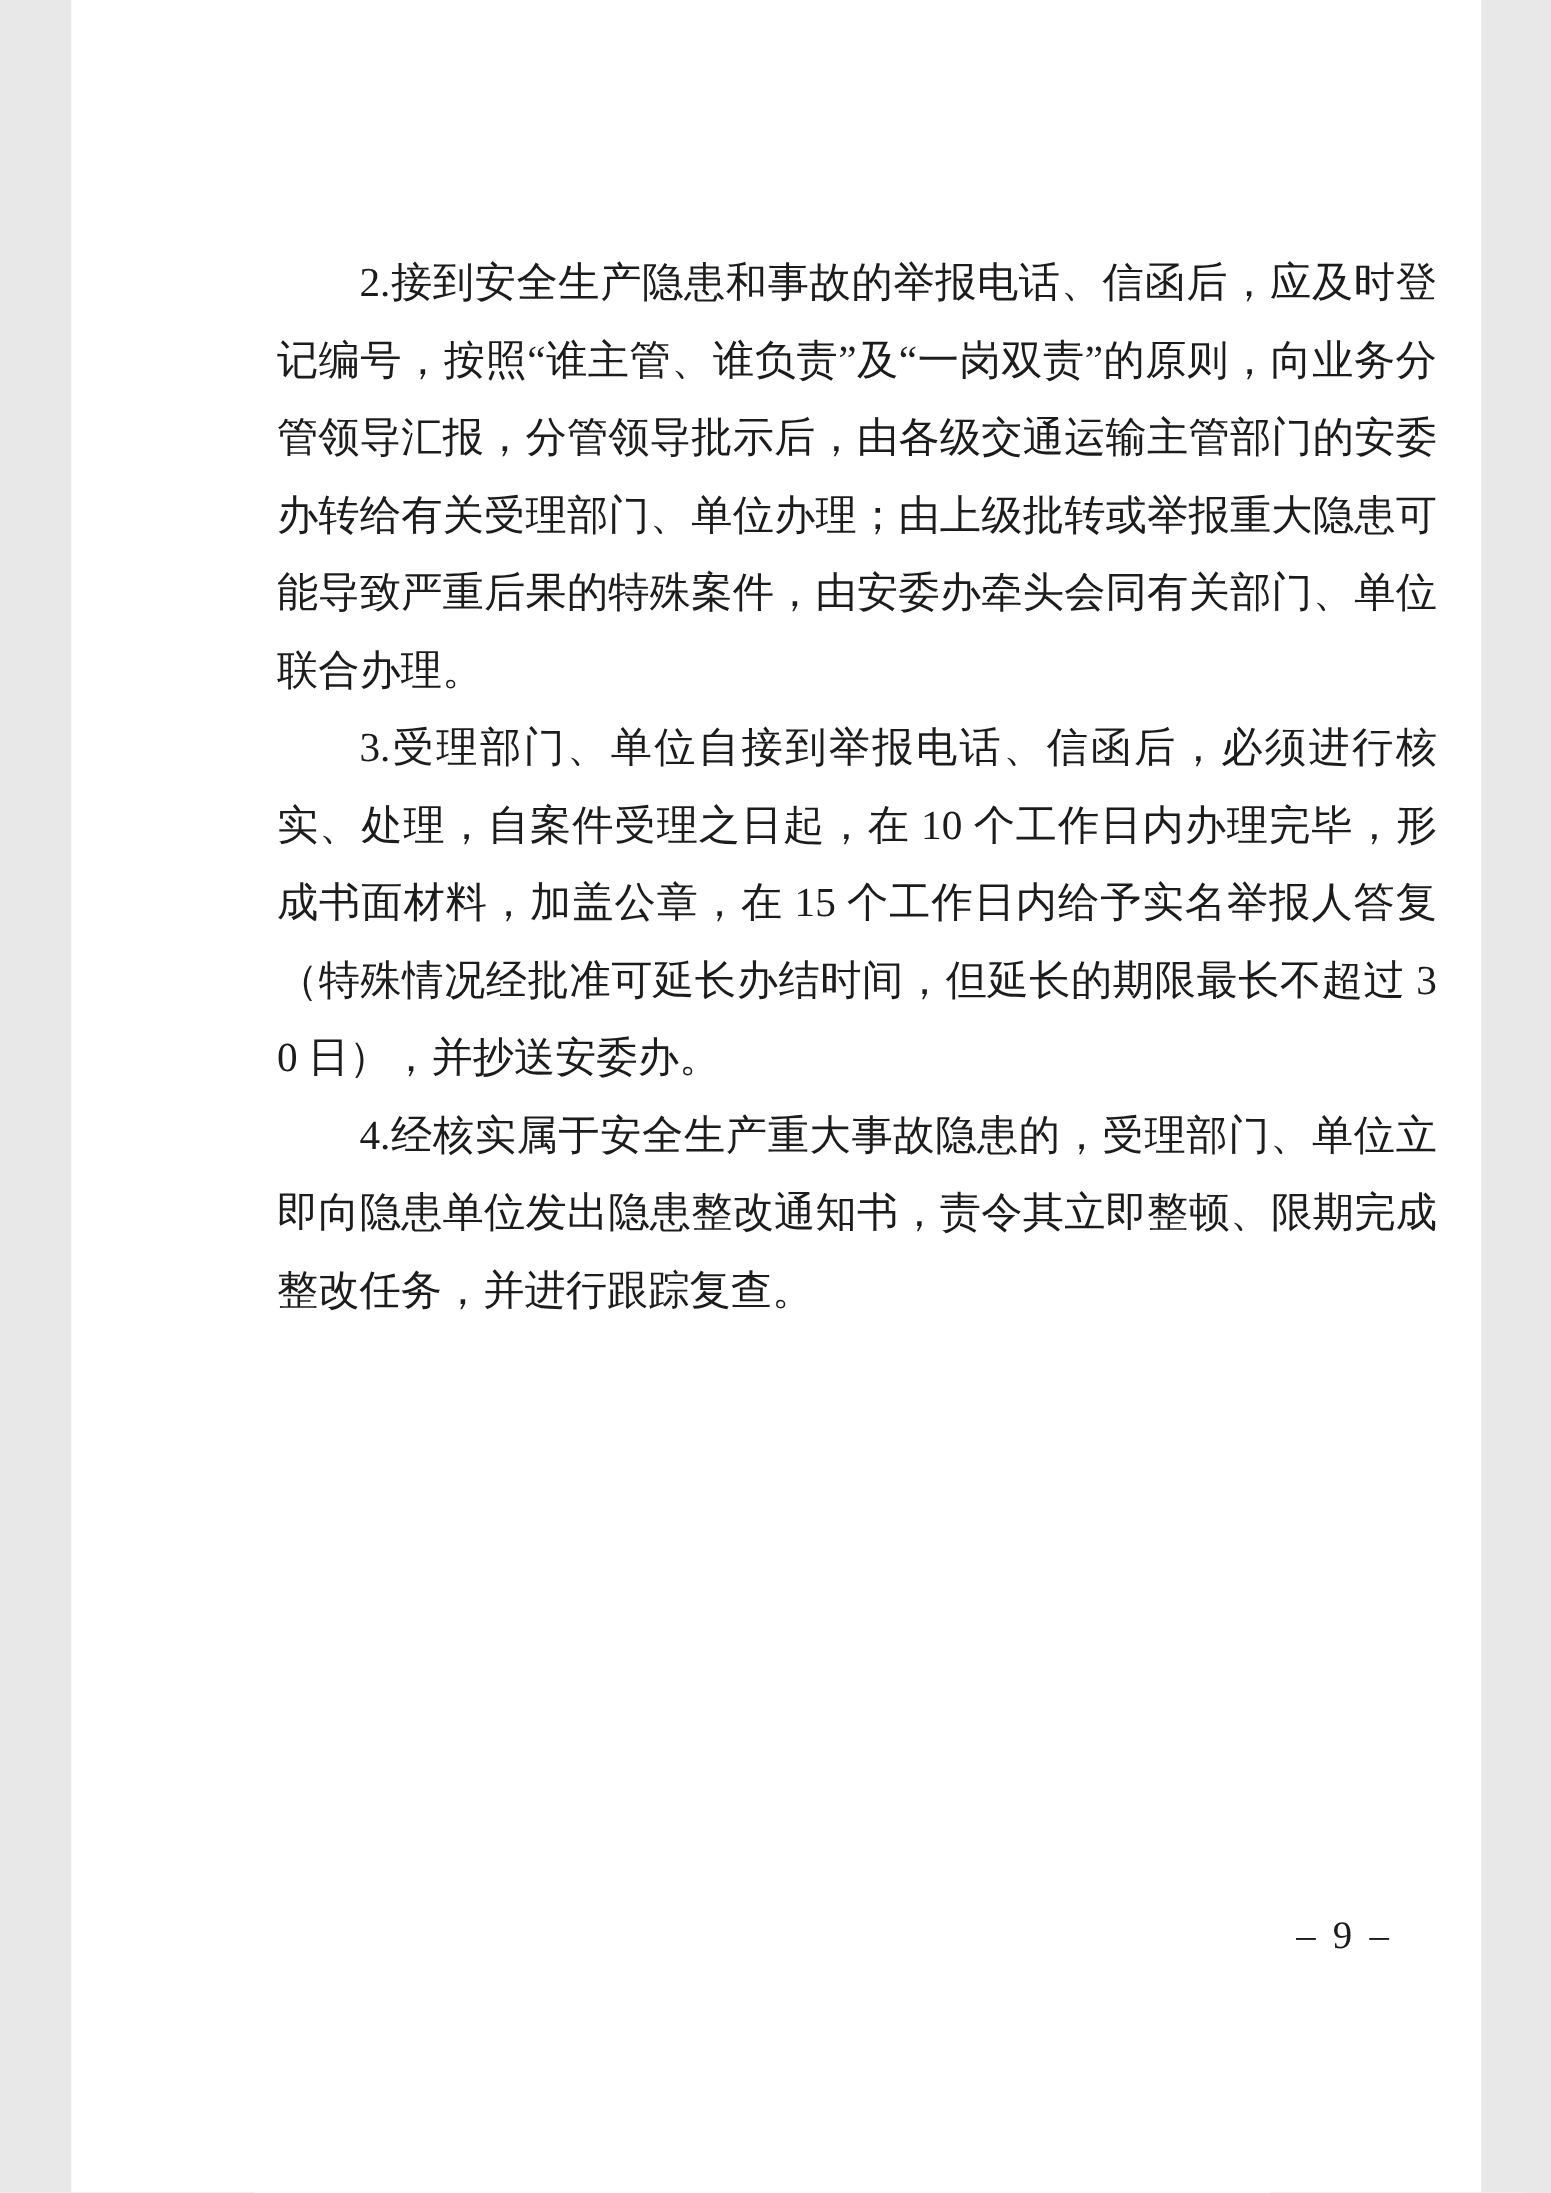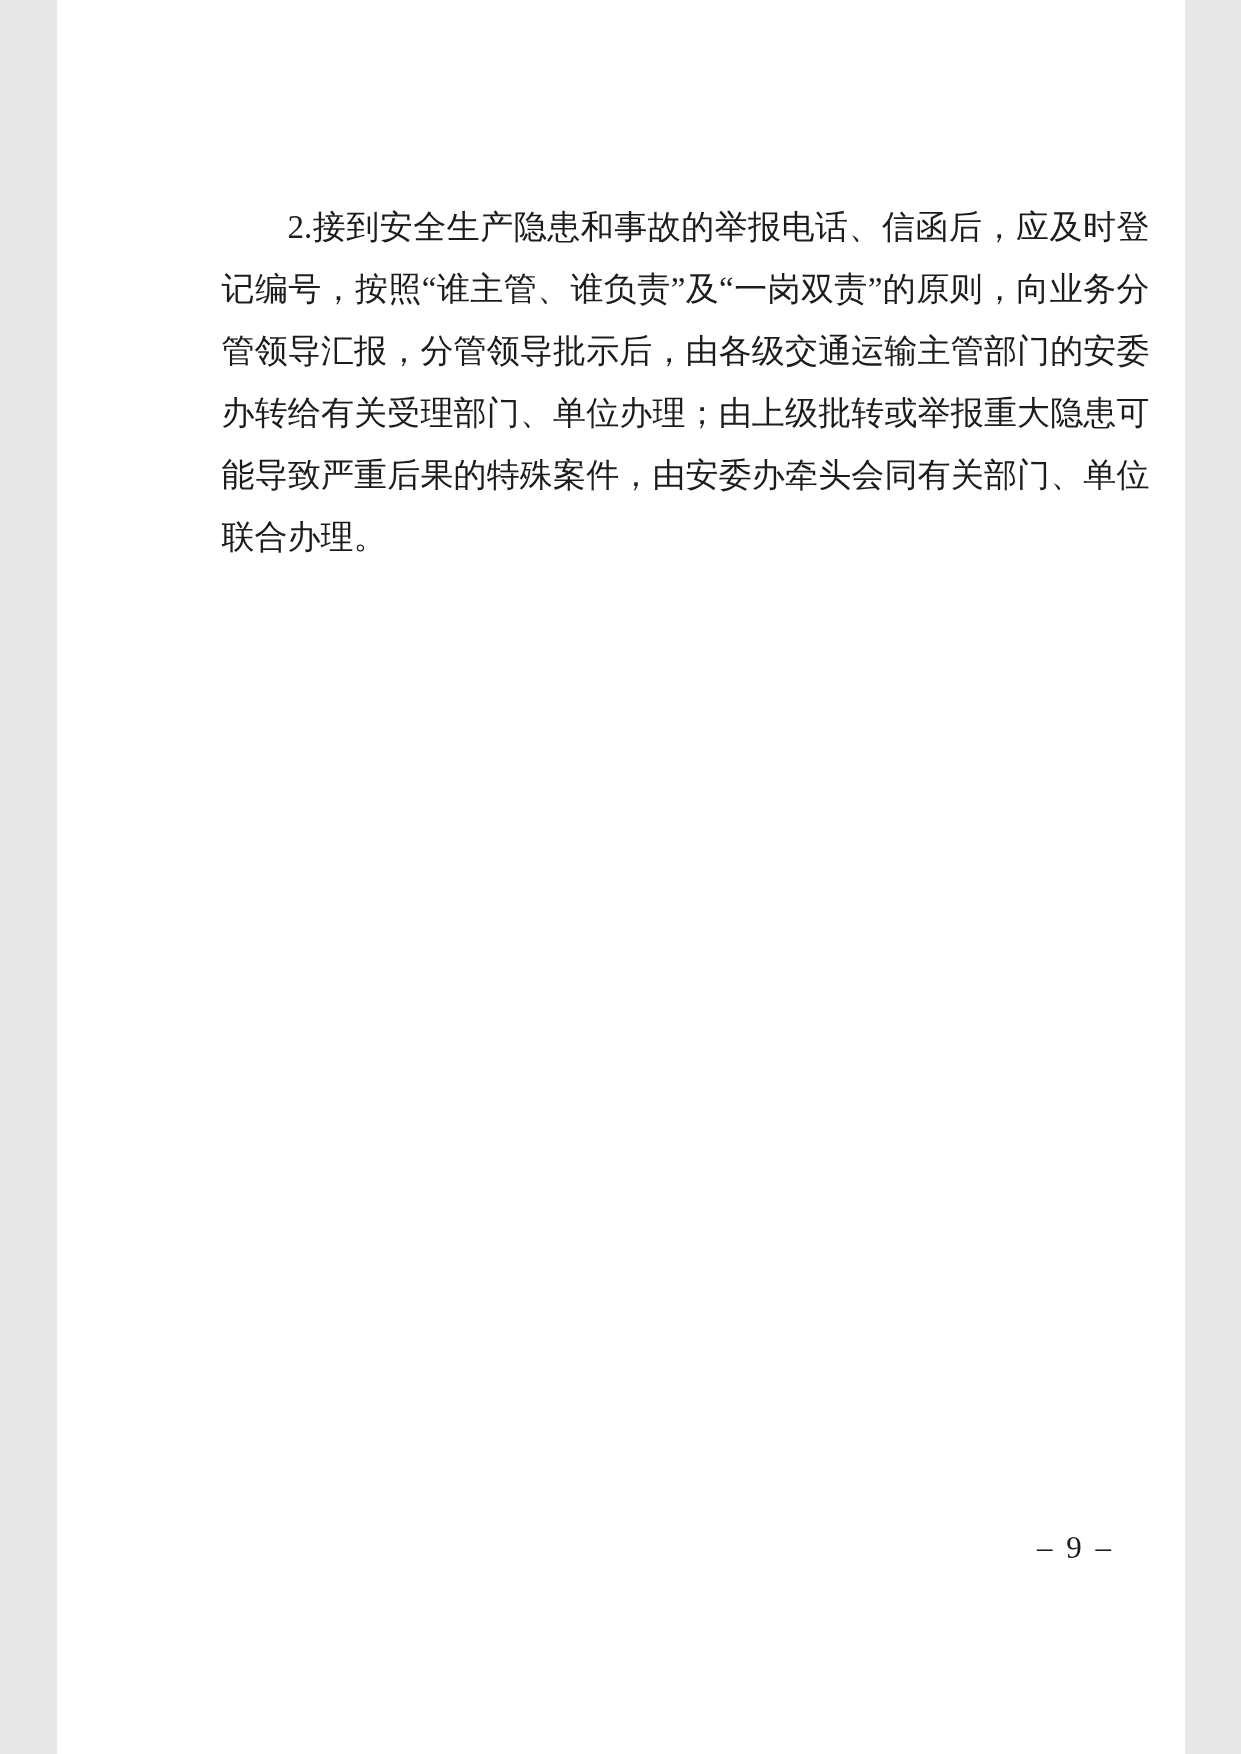--- a/index.html
+++ b/index.html
@@ -48,17 +48,19 @@
     white-space: nowrap;
   }
 </style>
 </head>
 <body>
 
 <div class="page">
 
   <main class="content">
     <p class="para">2.接到安全生产隐患和事故的举报电话、信函后，应及时登记编号，按照“谁主管、谁负责”及“一岗双责”的原则，向业务分管领导汇报，分管领导批示后，由各级交通运输主管部门的安委办转给有关受理部门、单位办理；由上级批转或举报重大隐患可能导致严重后果的特殊案件，由安委办牵头会同有关部门、单位联合办理。</p>
+    <p class="para">3.受理部门、单位自接到举报电话、信函后，必须进行核实、处理，自案件受理之日起，在 10 个工作日内办理完毕，形成书面材料，加盖公章，在 15 个工作日内给予实名举报人答复（特殊情况经批准可延长办结时间，但延长的期限最长不超过 30 日），并抄送安委办。</p>
+    <p class="para">4.经核实属于安全生产重大事故隐患的，受理部门、单位立即向隐患单位发出隐患整改通知书，责令其立即整顿、限期完成整改任务，并进行跟踪复查。</p>
   </main>
 
   <footer class="page-number">– 9 –</footer>
 
 </div>
 
 </body></html>

